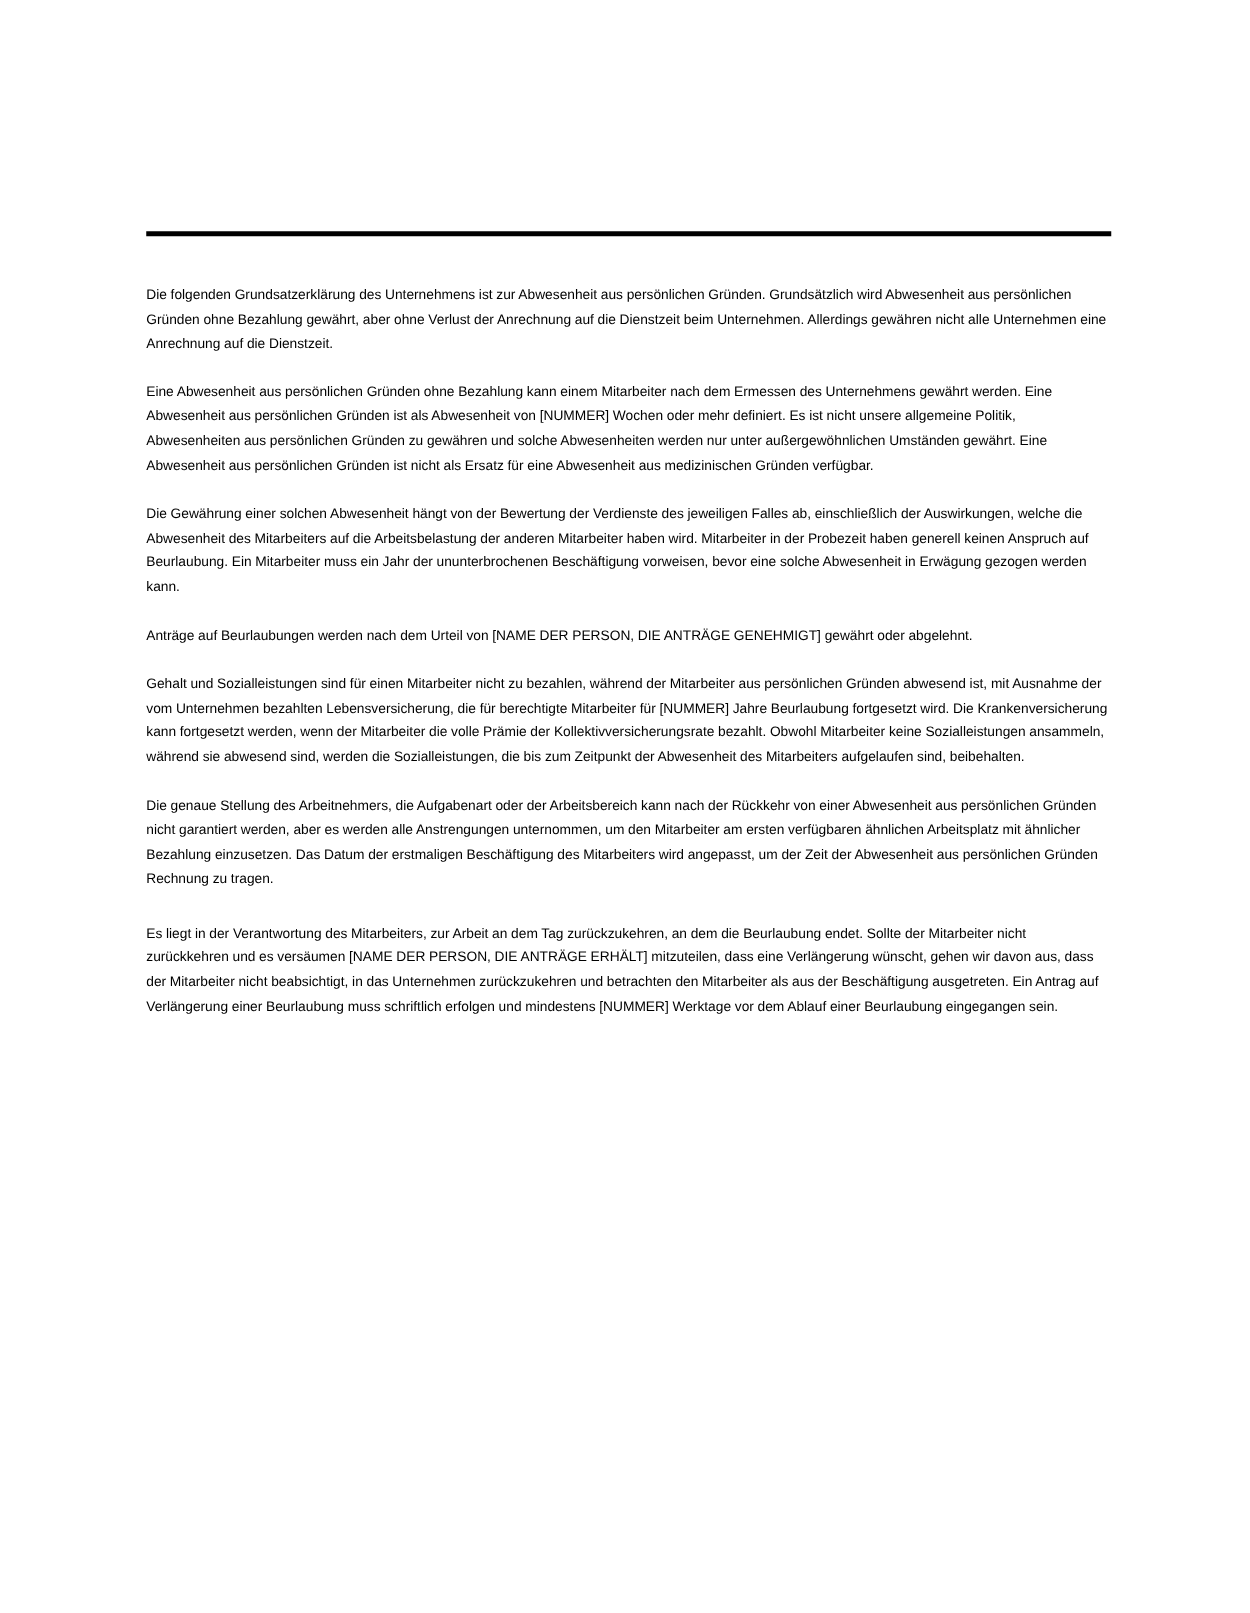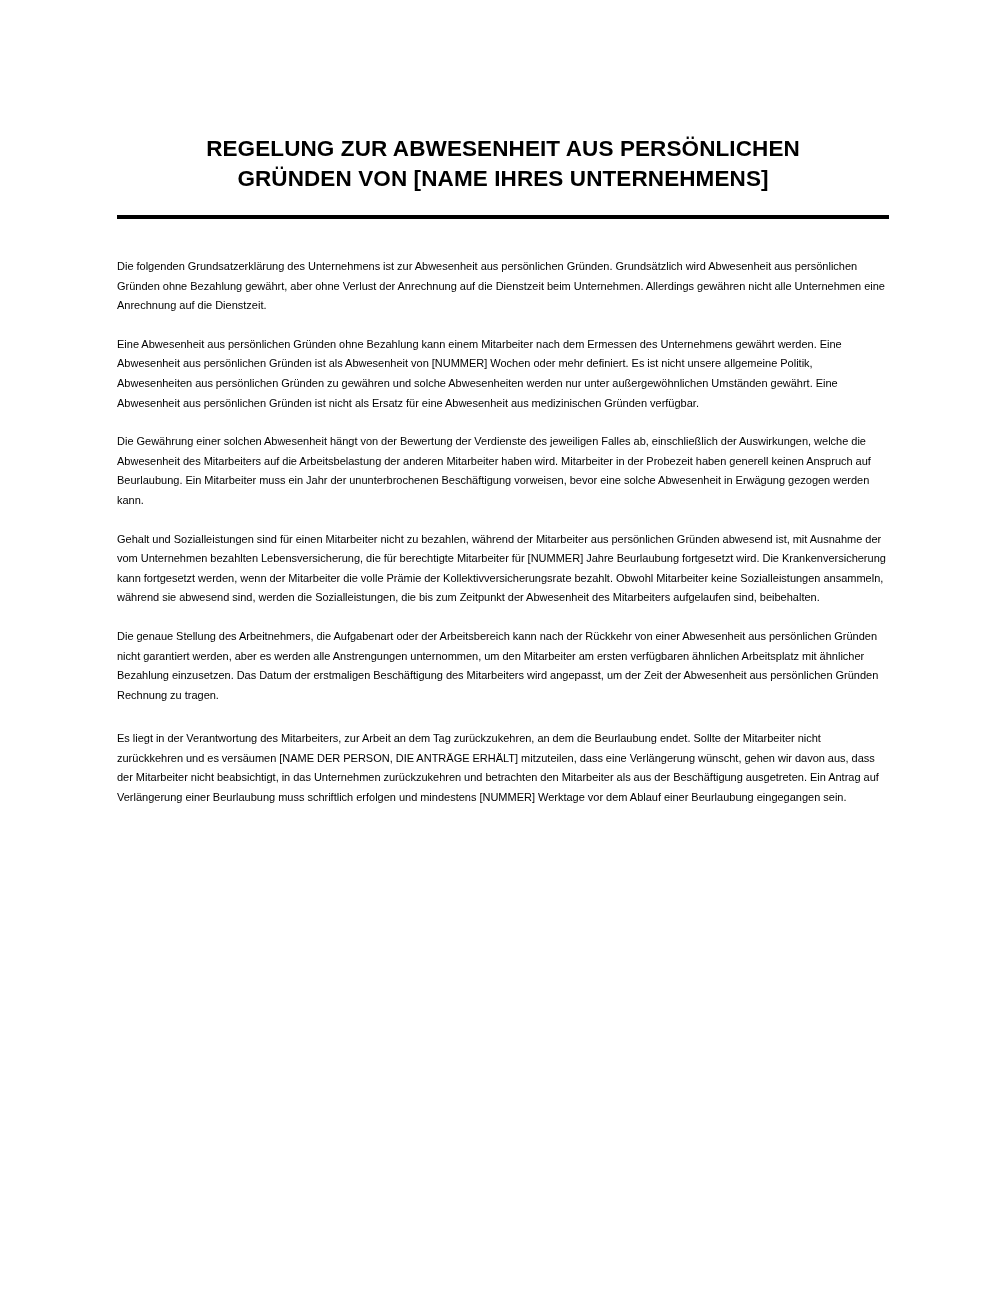--- a/index.html
+++ b/index.html
@@ -62,30 +62,29 @@
     margin-top: 24px;
   }
 </style>
 </head>
 <body>
 
 <div class="page">
   <div class="doc-body">
 
     <h1 class="doc-title">
-      <span>REGELUNG ZUR ABWESENHEIT AUS PERSÖNLICHEN</span>
       <br>
-      <span>GRÜNDEN VON [NAME IHRES UNTERNEHMENS]</span>
     </h1>
 
     <div class="title-rule"></div>
 
     <div class="paragraphs">
       <p class="para">Die folgenden Grundsatzerklärung des Unternehmens ist zur Abwesenheit aus persönlichen Gründen. Grundsätzlich wird Abwesenheit aus persönlichen Gründen ohne Bezahlung gewährt, aber ohne Verlust der Anrechnung auf die Dienstzeit beim Unternehmen. Allerdings gewähren nicht alle Unternehmen eine Anrechnung auf die Dienstzeit.</p>
       <p class="para">Eine Abwesenheit aus persönlichen Gründen ohne Bezahlung kann einem Mitarbeiter nach dem Ermessen des Unternehmens gewährt werden. Eine Abwesenheit aus persönlichen Gründen ist als Abwesenheit von [NUMMER] Wochen oder mehr definiert. Es ist nicht unsere allgemeine Politik, Abwesenheiten aus persönlichen Gründen zu gewähren und solche Abwesenheiten werden nur unter außergewöhnlichen Umständen gewährt. Eine Abwesenheit aus persönlichen Gründen ist nicht als Ersatz für eine Abwesenheit aus medizinischen Gründen verfügbar.</p>
       <p class="para">Die Gewährung einer solchen Abwesenheit hängt von der Bewertung der Verdienste des jeweiligen Falles ab, einschließlich der Auswirkungen, welche die Abwesenheit des Mitarbeiters auf die Arbeitsbelastung der anderen Mitarbeiter haben wird. Mitarbeiter in der Probezeit haben generell keinen Anspruch auf Beurlaubung. Ein Mitarbeiter muss ein Jahr der ununterbrochenen Beschäftigung vorweisen, bevor eine solche Abwesenheit in Erwägung gezogen werden kann.</p>
+      <p class="para">Anträge auf Beurlaubungen werden nach dem Urteil von [NAME DER PERSON, DIE ANTRÄGE GENEHMIGT] gewährt oder abgelehnt.</p>
       <p class="para">Gehalt und Sozialleistungen sind für einen Mitarbeiter nicht zu bezahlen, während der Mitarbeiter aus persönlichen Gründen abwesend ist, mit Ausnahme der vom Unternehmen bezahlten Lebensversicherung, die für berechtigte Mitarbeiter für [NUMMER] Jahre Beurlaubung fortgesetzt wird. Die Krankenversicherung kann fortgesetzt werden, wenn der Mitarbeiter die volle Prämie der Kollektivversicherungsrate bezahlt. Obwohl Mitarbeiter keine Sozialleistungen ansammeln, während sie abwesend sind, werden die Sozialleistungen, die bis zum Zeitpunkt der Abwesenheit des Mitarbeiters aufgelaufen sind, beibehalten.</p>
       <p class="para">Die genaue Stellung des Arbeitnehmers, die Aufgabenart oder der Arbeitsbereich kann nach der Rückkehr von einer Abwesenheit aus persönlichen Gründen nicht garantiert werden, aber es werden alle Anstrengungen unternommen, um den Mitarbeiter am ersten verfügbaren ähnlichen Arbeitsplatz mit ähnlicher Bezahlung einzusetzen. Das Datum der erstmaligen Beschäftigung des Mitarbeiters wird angepasst, um der Zeit der Abwesenheit aus persönlichen Gründen Rechnung zu tragen.</p>
       <p class="para">Es liegt in der Verantwortung des Mitarbeiters, zur Arbeit an dem Tag zurückzukehren, an dem die Beurlaubung endet. Sollte der Mitarbeiter nicht zurückkehren und es versäumen [NAME DER PERSON, DIE ANTRÄGE ERHÄLT] mitzuteilen, dass eine Verlängerung wünscht, gehen wir davon aus, dass der Mitarbeiter nicht beabsichtigt, in das Unternehmen zurückzukehren und betrachten den Mitarbeiter als aus der Beschäftigung ausgetreten. Ein Antrag auf Verlängerung einer Beurlaubung muss schriftlich erfolgen und mindestens [NUMMER] Werktage vor dem Ablauf einer Beurlaubung eingegangen sein.</p>
     </div>
 
   </div>
 </div>
 
 </body></html>

